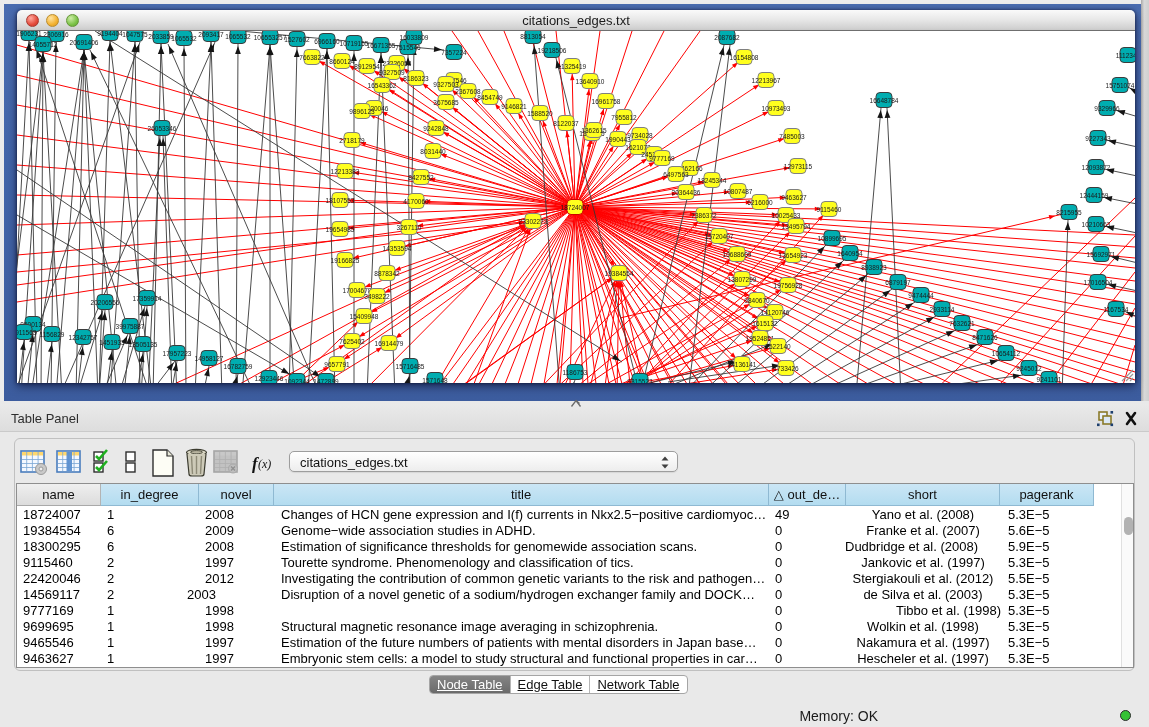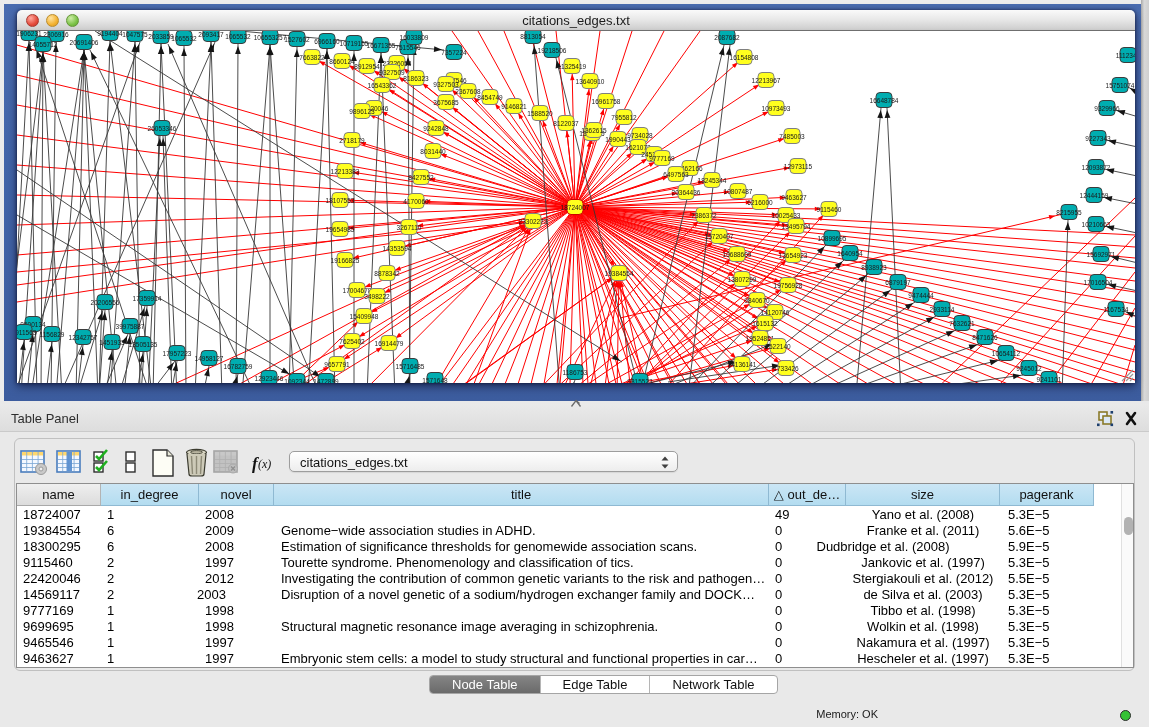--- a/index.html
+++ b/index.html
@@ -13,24 +13,24 @@
 #tphead { position:absolute; left:0; top:3px; width:1149px; height:28px; background:linear-gradient(#eaeaea,#dddddd); border-bottom:1px solid #cacaca; }
 #tphead .t { position:absolute; left:11px; top:7px; font-size:13px; color:#2e2e2e; }
 #roundbox { position:absolute; left:14px; top:37px; width:1121px; height:233px; border:1px solid #c0c0c0; border-radius:6px; background:#e9e9e9; }
 #combo { position:absolute; left:289px; top:451px; width:389px; height:21px; border:1px solid #9d9d9d; border-radius:5px; background:linear-gradient(#ffffff,#ededed); box-shadow:0 1px 1px rgba(0,0,0,.08); }
 #combo .t { position:absolute; left:10px; top:3px; font-size:13px; color:#111; }
 #tablebox { position:absolute; left:16px; top:483px; width:1118px; height:185px; border:1px solid #8e8e8e; background:#fff; overflow:hidden; }
 .hcell { position:absolute; top:0; height:22px; background:linear-gradient(#cbe6f5,#b3dcf0); border-right:1px solid #8fb9d2; border-bottom:1px solid #8fb9d2; font-size:13px; color:#111; text-align:center; line-height:22px; }
 .trow { position:absolute; left:0; width:1105px; height:16px; font-size:13px; color:#000; }
 .trow span { position:absolute; top:0; line-height:16px; white-space:nowrap; }
 #tabs { position:absolute; left:429px; top:675px; height:19px; display:flex; border:1px solid #a5a5a5; border-radius:4px; overflow:hidden; background:#fff; font-size:13px; }
-#tabs div { padding:0 22px; line-height:18px; color:#111; }
+#tabs div { padding:0 7px; line-height:18px; color:#111;text-decoration:underline; }
 #tabs div.sel { background:linear-gradient(#858585,#6a6a6a); color:#fff; }
 #tabs div + div { border-left:1px solid #b5b5b5; }
-#memok { position:absolute; right:32px; top:708px; font-size:11px; color:#1a1a1a; }
+#memok { position:absolute; right:32px; top:708px; font-size:14px; color:#1a1a1a; }
 #memdot { position:absolute; left:1120px; top:710px; width:11px; height:11px; border-radius:50%; background:#35c235; border:1.5px solid #2b2b2b; }
 #rstrip { position:absolute; left:1141px; top:0; width:8px; height:727px; background:linear-gradient(90deg,#a9a9a9,#d9d9d9 40%,#cfcfcf); }
 </style></head><body>
 <div id="app">
   <div id="netbg"></div>
   <div id="rstrip"></div>
     <div id="rstrip2"></div>
   <div id="frame">
     <div id="canvas"></div>
     <div id="titlebar">
@@ -918,46 +918,47 @@
         <path d="M6 1.5 L9.5 5.5 L2.5 5.5 Z" fill="#3f3f3f"></path>
         <path d="M6 13.5 L9.5 9.5 L2.5 9.5 Z" fill="#3f3f3f"></path>
       </svg>
   </div>
   <div id="tablebox">
     <div class="hcell" style="left:0;width:84px;background:linear-gradient(#efefef,#dcdcdc);border-right:1px solid #b3b3b3;border-bottom:1px solid #a9a9a9">name</div>
     <div class="hcell" style="left:84px;width:98px">in_degree</div>
     <div class="hcell" style="left:182px;width:75px">novel</div>
     <div class="hcell" style="left:257px;width:495px">title</div>
     <div class="hcell" style="left:752px;width:77px">△ out_de…</div>
-    <div class="hcell" style="left:829px;width:154px">size</div>
+    <div class="hcell" style="left:829px;width:154px">short</div>
     <div class="hcell" style="left:983px;width:94px">pagerank</div>
     <div class="trow" style="top:23px">
 <span style="left:6px">18724007</span>
         <span style="left:90px">1</span>
         <span style="left:188px">2008</span>
+        <span style="left:264px;width:484px;overflow:hidden;white-space:nowrap">Changes of HCN gene expression and I(f) currents in Nkx2.5−positive cardiomyoc…</span>
         <span style="left:758px">49</span>
         <span style="left:828px;width:156px;text-align:center">Yano et al. (2008)</span>
         <span style="left:991px">5.3E−5</span>
 </div>
 <div class="trow" style="top:39px">
 <span style="left:6px">19384554</span>
         <span style="left:90px">6</span>
         <span style="left:188px">2009</span>
         <span style="left:264px;width:484px;overflow:hidden;white-space:nowrap">Genome−wide association studies in ADHD.</span>
         <span style="left:758px">0</span>
-        <span style="left:828px;width:156px;text-align:center">Franke et al. (2011)</span>
+        <span style="left:828px;width:156px;text-align:center">Franke et al. (2007)</span>
         <span style="left:991px">5.6E−5</span>
 </div>
 <div class="trow" style="top:55px">
 <span style="left:6px">18300295</span>
         <span style="left:90px">6</span>
         <span style="left:188px">2008</span>
         <span style="left:264px;width:484px;overflow:hidden;white-space:nowrap">Estimation of significance thresholds for genomewide association scans.</span>
         <span style="left:758px">0</span>
-        <span style="left:788px;width:156px;text-align:center">Dudbridge et al. (2008)</span>
+        <span style="left:828px;width:156px;text-align:left">Dudbridge et al. (2008)</span>
         <span style="left:991px">5.9E−5</span>
 </div>
 <div class="trow" style="top:71px">
 <span style="left:6px">9115460</span>
         <span style="left:90px">2</span>
         <span style="left:188px">1997</span>
         <span style="left:264px;width:484px;overflow:hidden;white-space:nowrap">Tourette syndrome. Phenomenology and classification of tics.</span>
         <span style="left:758px">0</span>
         <span style="left:828px;width:156px;text-align:center">Jankovic et al. (1997)</span>
         <span style="left:991px">5.3E−5</span>
@@ -967,47 +968,48 @@
         <span style="left:90px">2</span>
         <span style="left:188px">2012</span>
         <span style="left:264px;width:484px;overflow:hidden;white-space:nowrap">Investigating the contribution of common genetic variants to the risk and pathogen…</span>
         <span style="left:758px">0</span>
         <span style="left:828px;width:156px;text-align:center">Stergiakouli et al. (2012)</span>
         <span style="left:991px">5.5E−5</span>
 </div>
 <div class="trow" style="top:103px">
 <span style="left:6px">14569117</span>
         <span style="left:90px">2</span>
-        <span style="left:180px">2003</span>
+        <span style="left:170px">2003</span>
         <span style="left:264px;width:484px;overflow:hidden;white-space:nowrap">Disruption of a novel genetic of a sodium/hydrogen exchanger family and DOCK…</span>
         <span style="left:758px">0</span>
         <span style="left:828px;width:156px;text-align:center">de Silva et al. (2003)</span>
         <span style="left:991px">5.3E−5</span>
 </div>
 <div class="trow" style="top:119px">
 <span style="left:6px">9777169</span>
         <span style="left:90px">1</span>
         <span style="left:188px">1998</span>
         <span style="left:758px">0</span>
-        <span style="left:828px;width:156px;text-align:center">Tibbo et al. (1998)</span>
+        <span style="left:828px;width:156px;text-align:right">Tibbo et al. (1998)</span>
         <span style="left:991px">5.3E−5</span>
 </div>
 <div class="trow" style="top:135px">
 <span style="left:6px">9699695</span>
         <span style="left:90px">1</span>
         <span style="left:188px">1998</span>
         <span style="left:264px;width:484px;overflow:hidden;white-space:nowrap">Structural magnetic resonance image averaging in schizophrenia.</span>
         <span style="left:758px">0</span>
         <span style="left:828px;width:156px;text-align:center">Wolkin et al. (1998)</span>
         <span style="left:991px">5.3E−5</span>
 </div>
 <div class="trow" style="top:151px">
 <span style="left:6px">9465546</span>
         <span style="left:90px">1</span>
         <span style="left:188px">1997</span>
+        <span style="left:264px;width:484px;overflow:hidden;white-space:nowrap">Estimation of the future numbers of patients with mental disorders in Japan base…</span>
         <span style="left:758px">0</span>
         <span style="left:828px;width:156px;text-align:center">Nakamura et al. (1997)</span>
         <span style="left:991px">5.3E−5</span>
 </div>
 <div class="trow" style="top:167px">
 <span style="left:6px">9463627</span>
         <span style="left:90px">1</span>
         <span style="left:188px">1997</span>
         <span style="left:264px;width:484px;overflow:hidden;white-space:nowrap">Embryonic stem cells: a model to study structural and functional properties in car…</span>
         <span style="left:758px">0</span>

